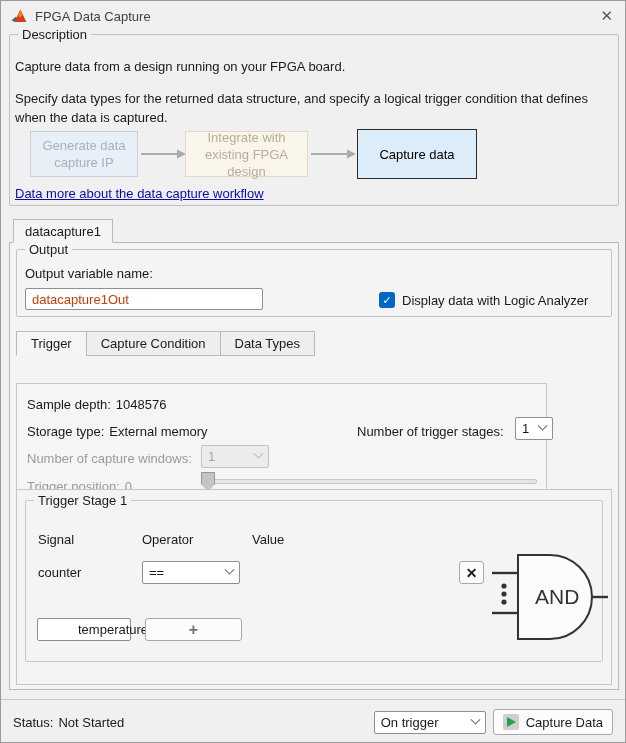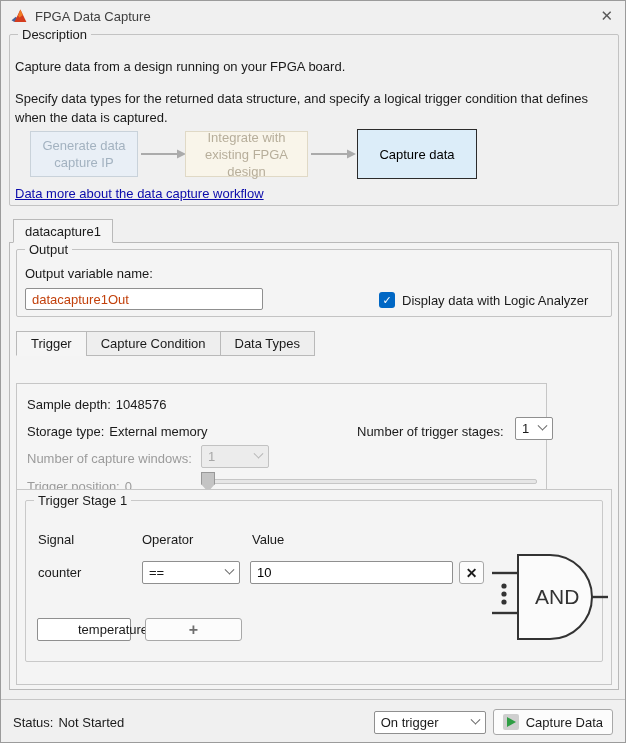--- a/index.html
+++ b/index.html
@@ -226,21 +226,20 @@
 
         <span class="hdr hdr-signal">Signal</span>
         <span class="hdr hdr-operator">Operator</span>
         <span class="hdr hdr-value">Value</span>
 
         <span class="sig-name">counter</span>
         <div class="combo cmb-operator">
           <span>==</span>
           <span class="chev"></span>
         </div>
-        <input class="val-input" type="text" value="10" style="">
         <div class="btn btn-remove">
           <span>✕</span>
         </div>
 
         <span class="gate">
           <svg width="122" height="98" viewBox="0 0 122 98">
             <line x1="4" y1="24" x2="30" y2="24" stroke="#333" stroke-width="2.4"></line>
             <line x1="4" y1="64" x2="30" y2="64" stroke="#333" stroke-width="2.4"></line>
             <circle cx="16" cy="37" r="2.6" fill="#333"></circle>
             <circle cx="16" cy="45" r="2.6" fill="#333"></circle>

